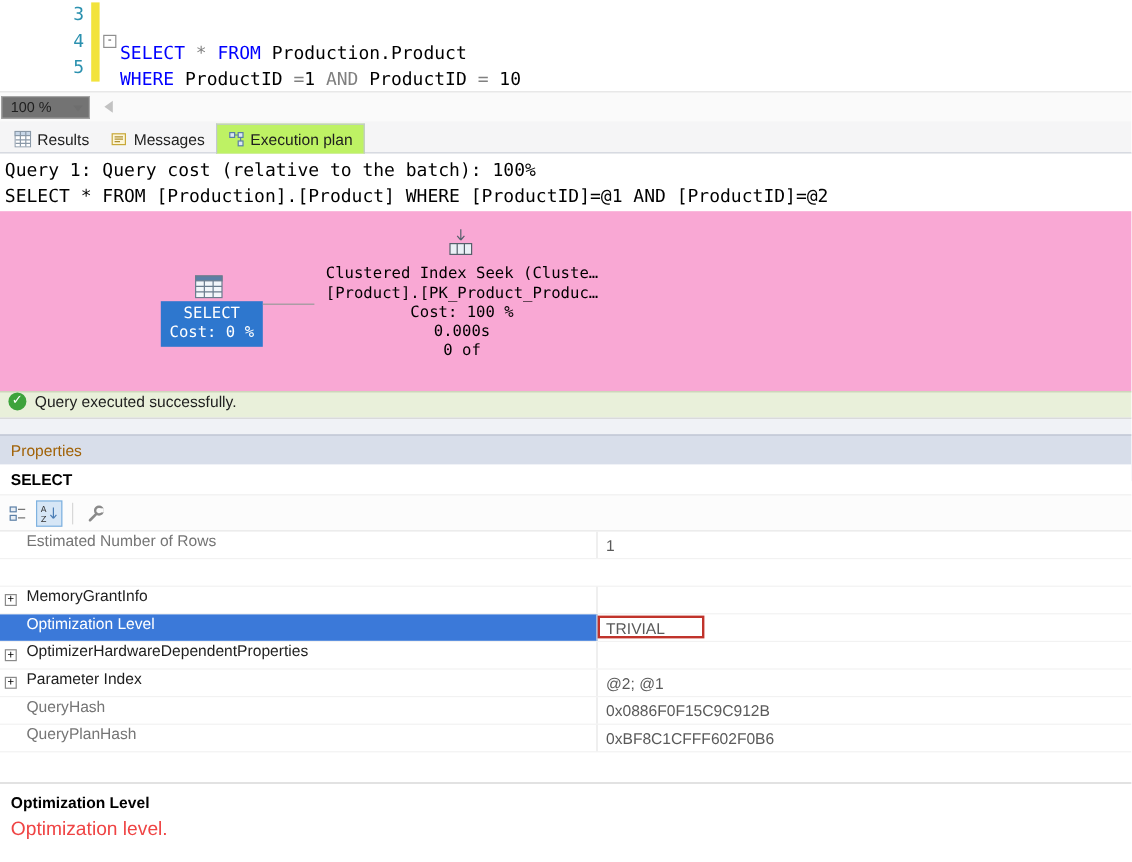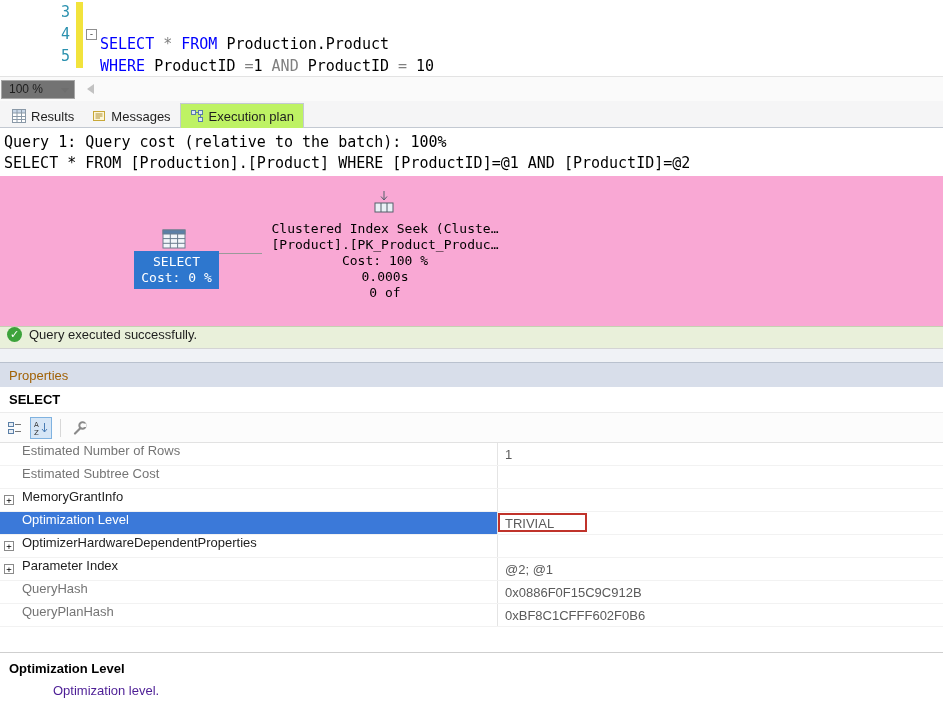--- a/index.html
+++ b/index.html
@@ -94,21 +94,21 @@
   .pval { flex:1; position:relative; display:flex; align-items:center; padding-left:7px;
           font-size:13px; color:#5A5A5A; white-space:nowrap; }
   .expando { position:absolute; left:4px; top:6px; width:10px; height:10px; border:1px solid #8A8A8A;
              background:#fff; font:9px/8px "DejaVu Sans Mono",monospace; text-align:center; color:#000; }
   .redbox { position:absolute; left:0; top:1px; width:89px; height:19px;
             border:2px solid #C0332B; pointer-events:none; }
 
   #propsdesc { position:absolute; left:0; top:652px; width:943px; height:66px; background:#fff;
                border-top:1px solid #CFCFCF; padding:8px 9px; }
   .desc-title { font-weight:bold; font-size:13px; color:#000; margin-bottom:7px; }
-  .desc-text  { font-size:13px; color:#4c1d95;margin-left:44px; }
+  .desc-text  { font-size:16px; color:#ef4444; }
 </style>
 </head>
 <body>
 
 <div id="app">
 
   <div id="editor">
     <div class="lnum" style="top:1px">3</div>
     <div class="lnum" style="top:23px">4</div>
     <div class="lnum" style="top:45px">5</div>
@@ -231,23 +231,20 @@
   <div id="propsgrid">
     <div class="prow">
       <div class="pname">
           <span>Estimated Number of Rows</span>
         </div>
       <div class="pval">
           <span>1</span>
         </div>
     </div>
     <div class="prow">
-      <div class="pname">
-          <span>Estimated Subtree Cost</span>
-        </div>
     </div>
     <div class="prow dark">
       <div class="pname">
           <span class="expando">+</span>
           <span>MemoryGrantInfo</span>
         </div>
       <div class="pval">
           <span></span>
         </div>
     </div>

